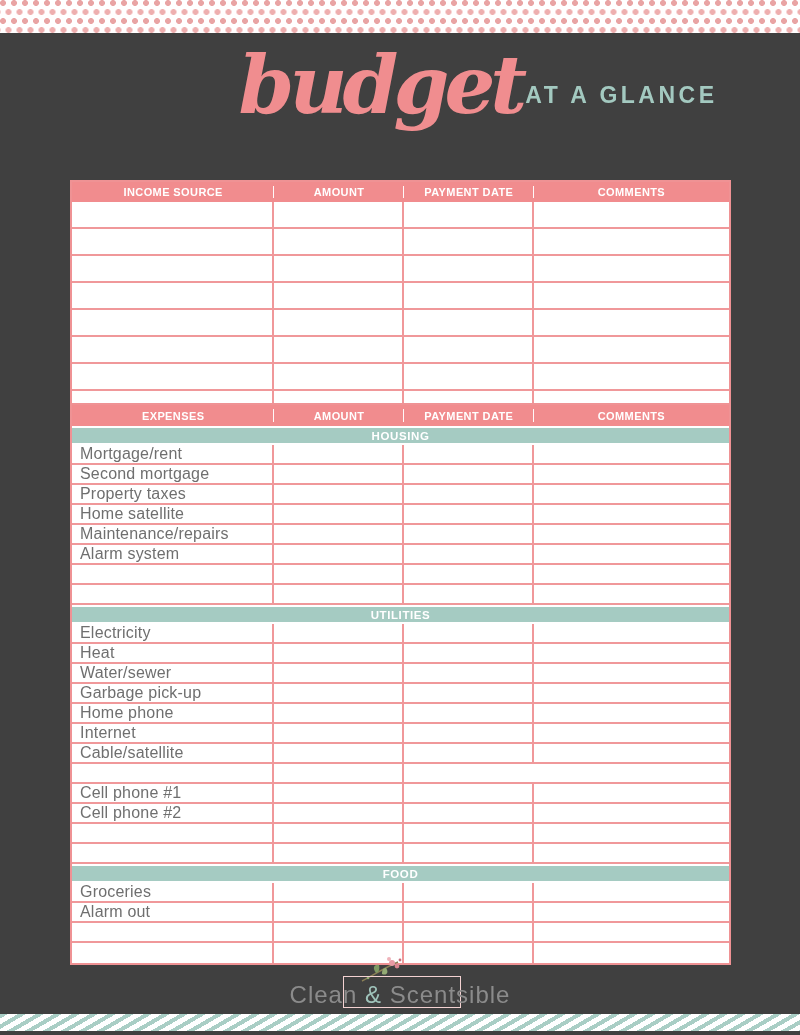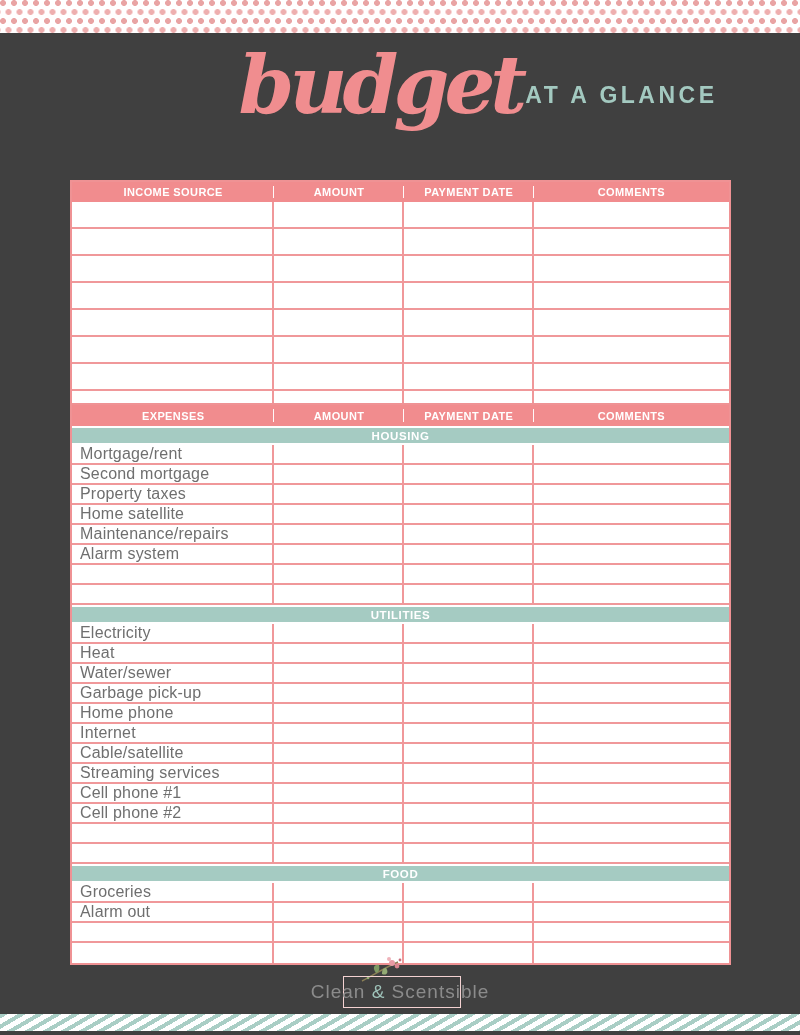--- a/index.html
+++ b/index.html
@@ -140,21 +140,21 @@
     position: absolute;
     left: 343px; top: 26px;
     width: 118px; height: 32px;
     border: 1px solid #f4d2d2;
   }
   .sprig { position: absolute; left: 356px; top: 6px; }
   .brand {
     position: absolute;
     left: 0; right: 0; top: 31px;
     text-align: center;
-    font-size: 19px;
+    font-size: 24px;
     letter-spacing: 1px;
     color: #8b8b8b;
   }
   .brand .amp { color: #9fc3ba; }
 
   
   .stripes {
     position: absolute;
     left: 0; right: 0; top: 1014px;
     height: 17px;
@@ -344,21 +344,20 @@
           <div class="cell"></div>
           <div class="cell"></div>
         </div>
         <div class="trow">
           <div class="cell label-cell">Cable/satellite</div>
           <div class="cell"></div>
           <div class="cell"></div>
           <div class="cell"></div>
         </div>
         <div class="trow">
-          <div class="cell label-cell">Streaming services</div>
           <div class="cell"></div>
           <div class="cell"></div>
           <div class="cell"></div>
         </div>
         <div class="trow">
           <div class="cell label-cell">Cell phone #1</div>
           <div class="cell"></div>
           <div class="cell"></div>
           <div class="cell"></div>
         </div>

